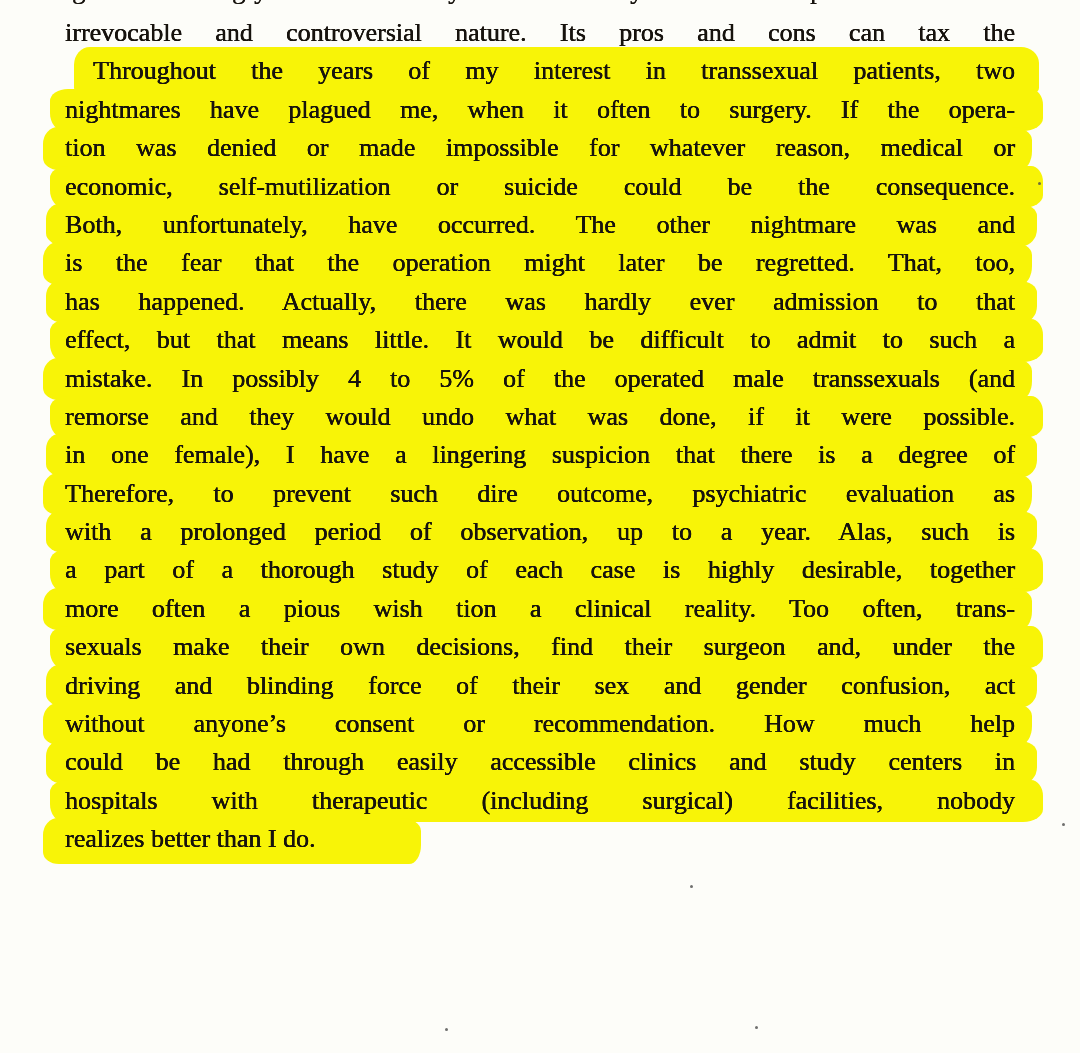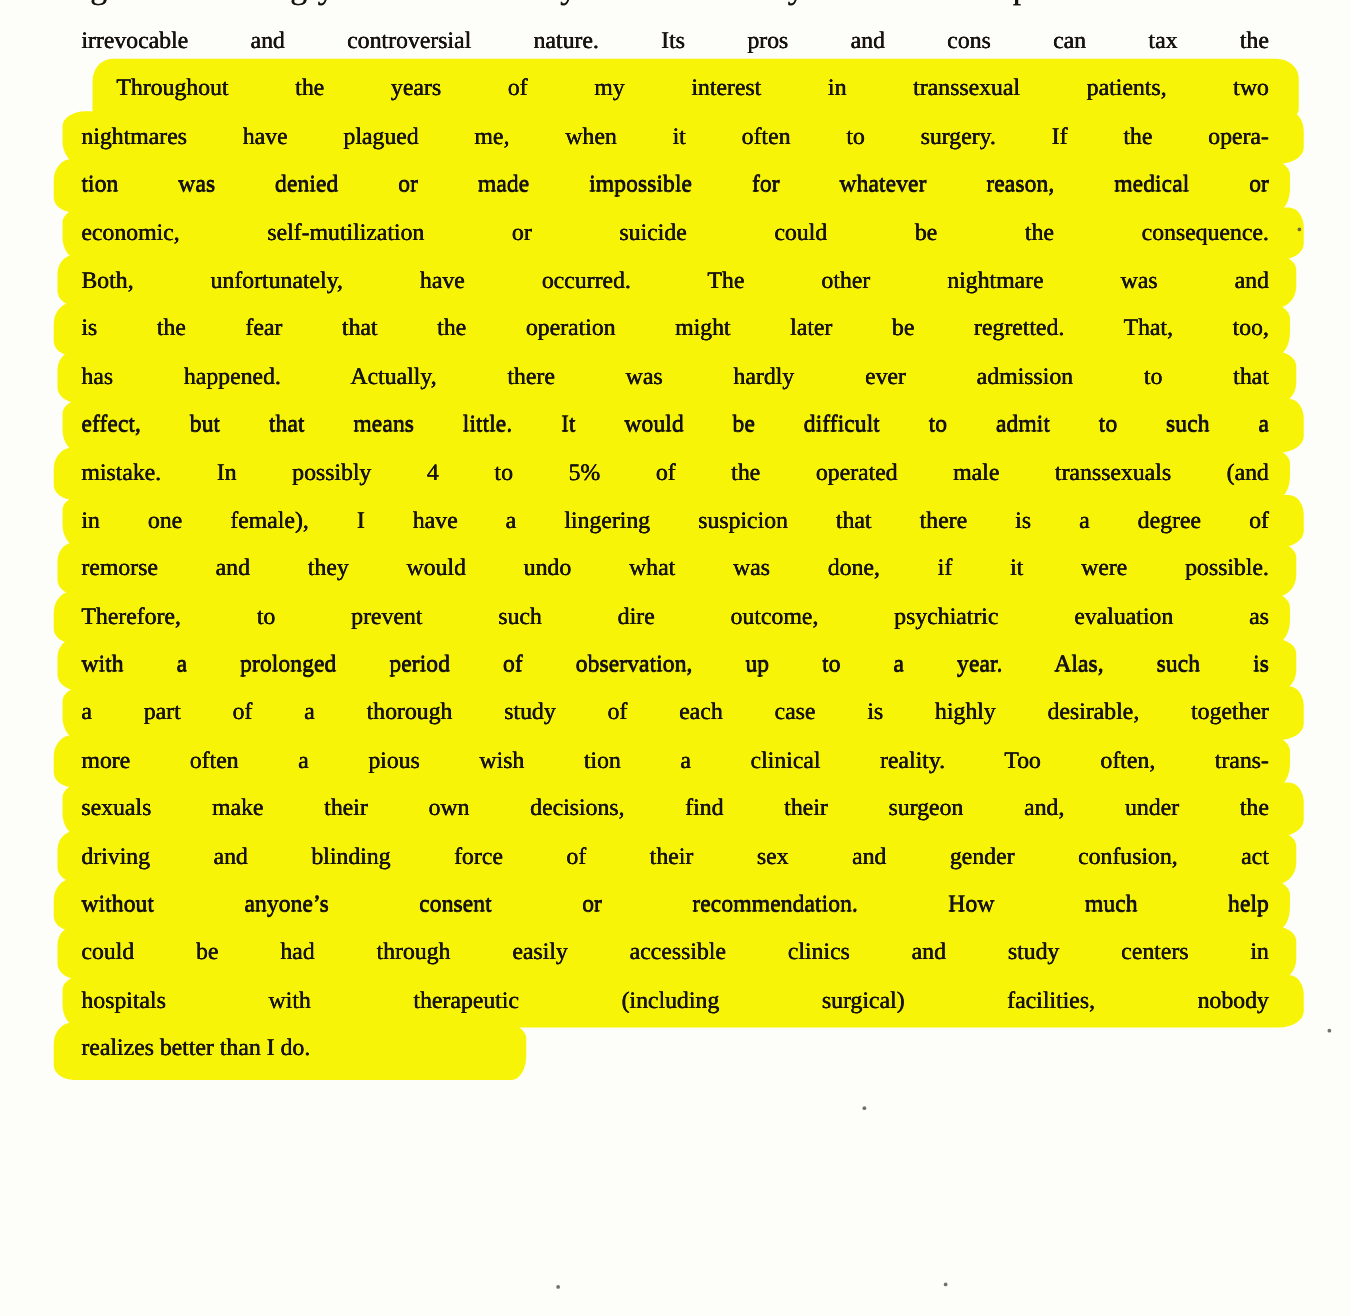--- a/index.html
+++ b/index.html
@@ -22,21 +22,21 @@
     font-size: 27px; line-height: 28px;
     text-shadow: 0.35px 0 0 currentColor;
   }
 
   .text-column { position: absolute; top: 14px; left: 65px; right: 65px; }
   .paragraph { position: relative; }
 
   .line {
     position: relative; z-index: 0;
     height: 38.4px; line-height: 38.4px;
-    font-size: 19px;
+    font-size: 26px;
     text-align: justify; text-align-last: justify;
     text-shadow: 0.35px 0 0 currentColor, 0 0.3px 0 currentColor;
   }
   .line.no-just { text-align-last: left; }
   .line.indent { text-indent: 28px; }
 
   
   .line.hl::before {
     content: ""; position: absolute; z-index: -1;
     left: -19px; right: -22px; top: -2px; bottom: -2px;
@@ -84,22 +84,22 @@
       <div class="paragraph hl-para">
         <div class="line hl indent hl-first">Throughout the years of my interest in transsexual patients, two</div>
         <div class="line hl">nightmares have plagued me, when it often to surgery. If the opera-</div>
         <div class="line hl">tion was denied or made impossible for whatever reason, medical or</div>
         <div class="line hl">economic, self-mutilization or suicide could be the consequence.</div>
         <div class="line hl">Both, unfortunately, have occurred. The other nightmare was and</div>
         <div class="line hl">is the fear that the operation might later be regretted. That, too,</div>
         <div class="line hl">has happened. Actually, there was hardly ever admission to that</div>
         <div class="line hl">effect, but that means little. It would be difficult to admit to such a</div>
         <div class="line hl">mistake. In possibly 4 to 5% of the operated male transsexuals (and</div>
+        <div class="line hl">remorse and they would undo what was done, if it were possible.</div>
         <div class="line hl">in one female), I have a lingering suspicion that there is a degree of</div>
-        <div class="line hl">remorse and they would undo what was done, if it were possible.</div>
         <div class="line hl">Therefore, to prevent such dire outcome, psychiatric evaluation as</div>
         <div class="line hl">with a prolonged period of observation, up to a year. Alas, such is</div>
         <div class="line hl">a part of a thorough study of each case is highly desirable, together</div>
         <div class="line hl">more often a pious wish tion a clinical reality. Too often, trans-</div>
         <div class="line hl">sexuals make their own decisions, find their surgeon and, under the</div>
         <div class="line hl">driving and blinding force of their sex and gender confusion, act</div>
         <div class="line hl">without anyone’s consent or recommendation. How much help</div>
         <div class="line hl">could be had through easily accessible clinics and study centers in</div>
         <div class="line hl">hospitals with therapeutic (including surgical) facilities, nobody</div>
         <div class="line hl no-just hl-last">realizes better than I do.</div>

